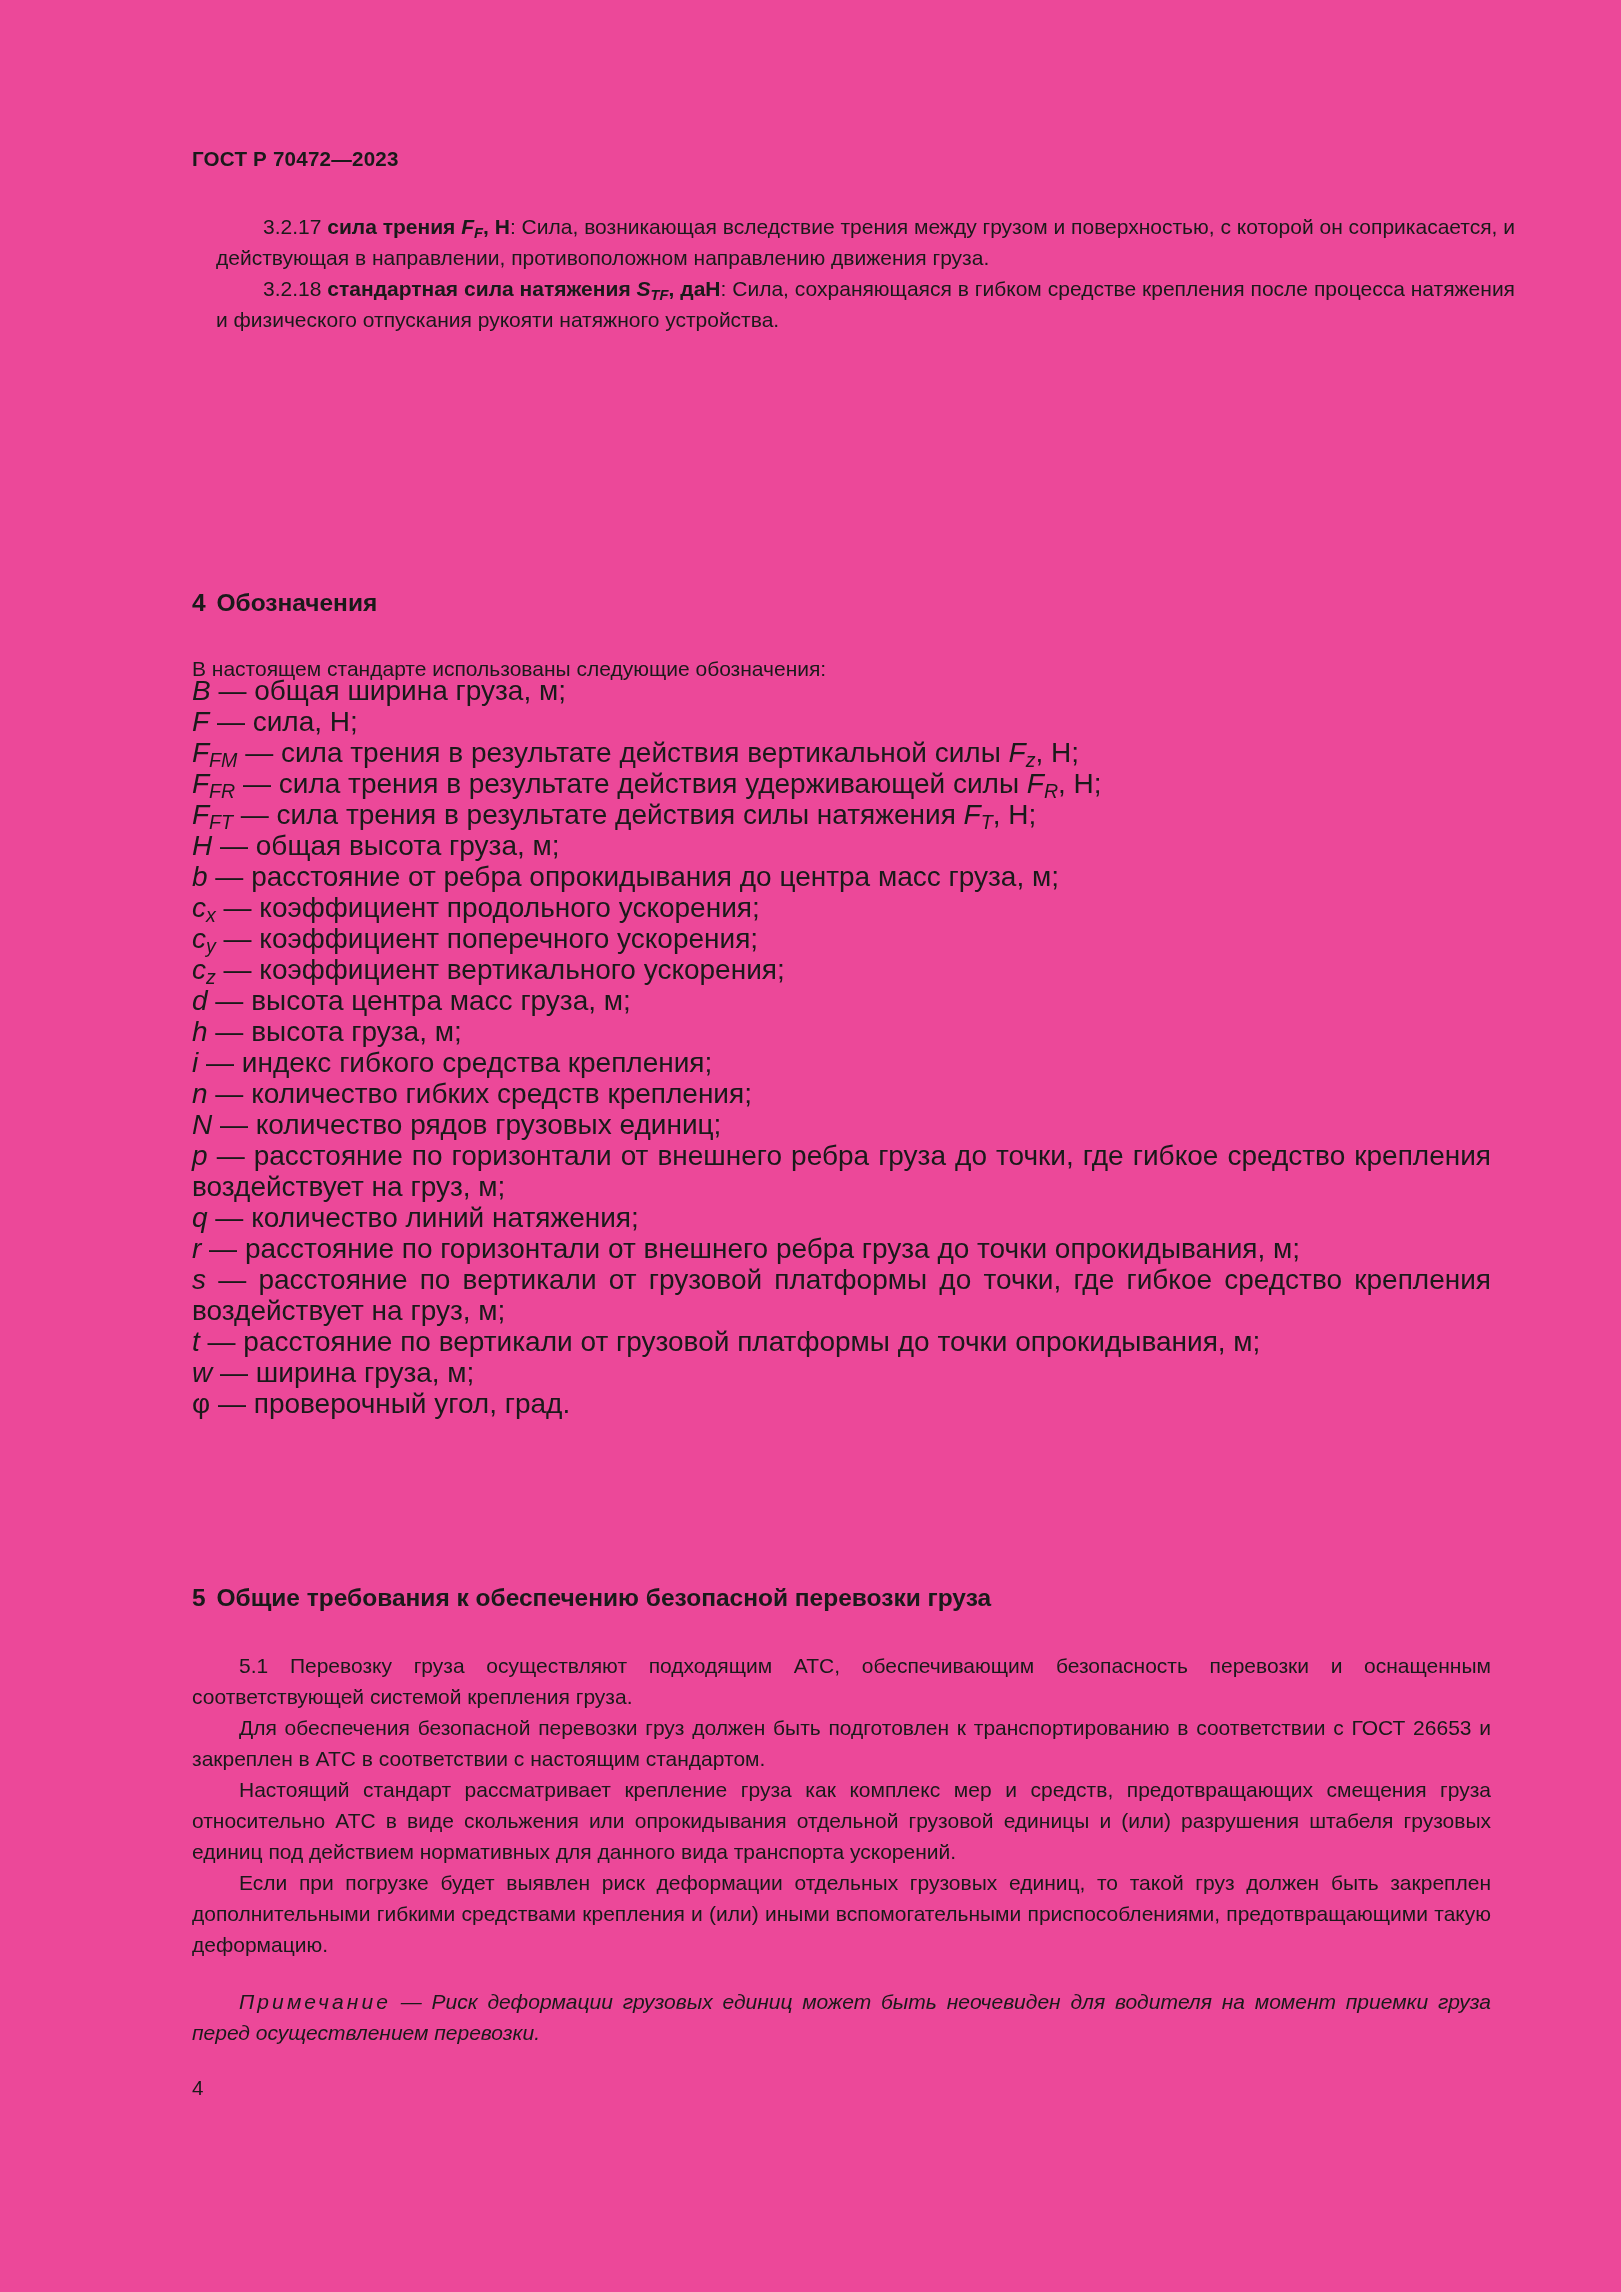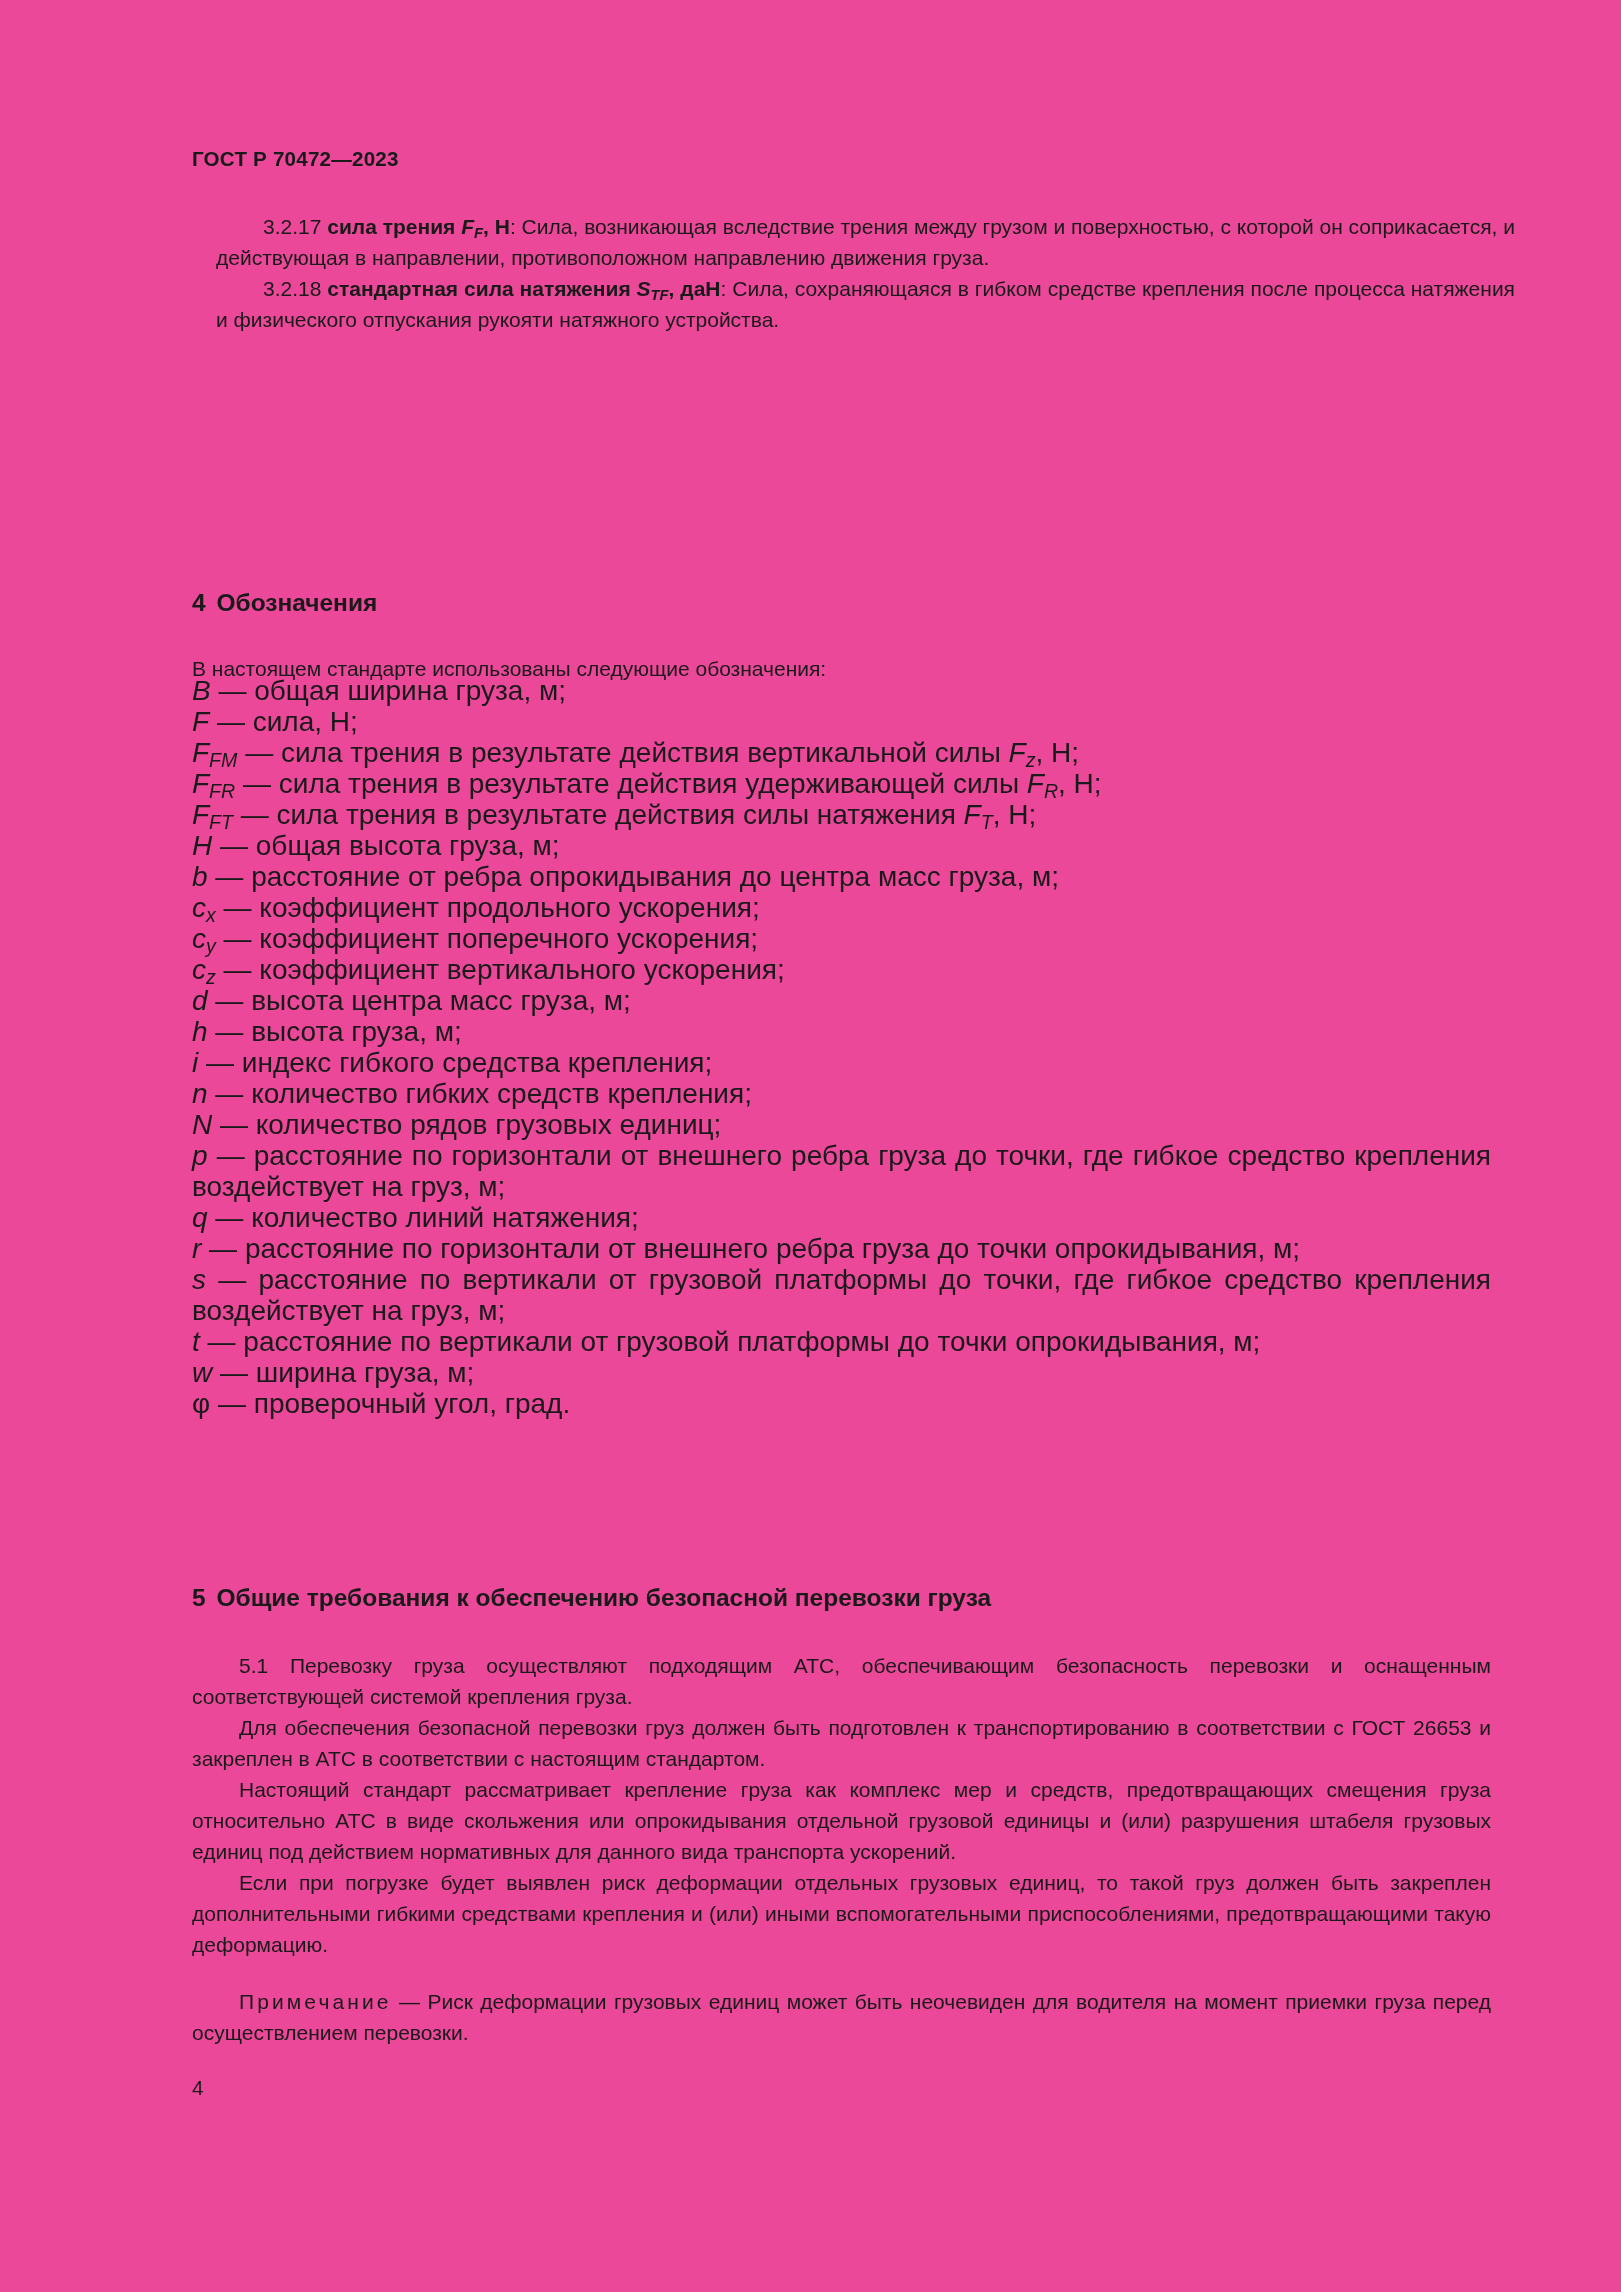--- a/index.html
+++ b/index.html
@@ -158,20 +158,20 @@
     <span class="num">5</span><span>Общие требования к обеспечению безопасной перевозки груза</span>
   </div>
 
   <div class="block" id="body5" style="top:1650px;">
       <p>5.1  Перевозку груза осуществляют подходящим АТС, обеспечивающим безопасность перевозки и оснащенным соответствующей системой крепления груза.</p>
       <p>Для обеспечения безопасной перевозки груз должен быть подготовлен к транспортированию в соответствии с ГОСТ 26653 и закреплен в АТС в соответствии с настоящим стандартом.</p>
       <p>Настоящий стандарт рассматривает крепление груза как комплекс мер и средств, предотвращающих смещения груза относительно АТС в виде скольжения или опрокидывания отдельной грузовой единицы и (или) разрушения штабеля грузовых единиц под действием нормативных для данного вида транспорта ускорений.</p>
       <p>Если при погрузке будет выявлен риск деформации отдельных грузовых единиц, то такой груз должен быть закреплен дополнительными гибкими средствами крепления и (или) иными вспомогательными приспособлениями, предотвращающими такую деформацию.</p>
     </div>
 
-  <div class="block" id="note5" style="top:1986px;">
+  <div class="block" id="note5" style="top:1986px;font-style:italic;">
       <p><span class="note-label">Примечание</span><span> — </span><span>Риск деформации грузовых единиц может быть неочевиден для водителя на момент приемки груза перед осуществлением перевозки.</span></p>
     </div>
 
   <div class="folio">4</div>
 
 </div>
 
 
 </body></html>

